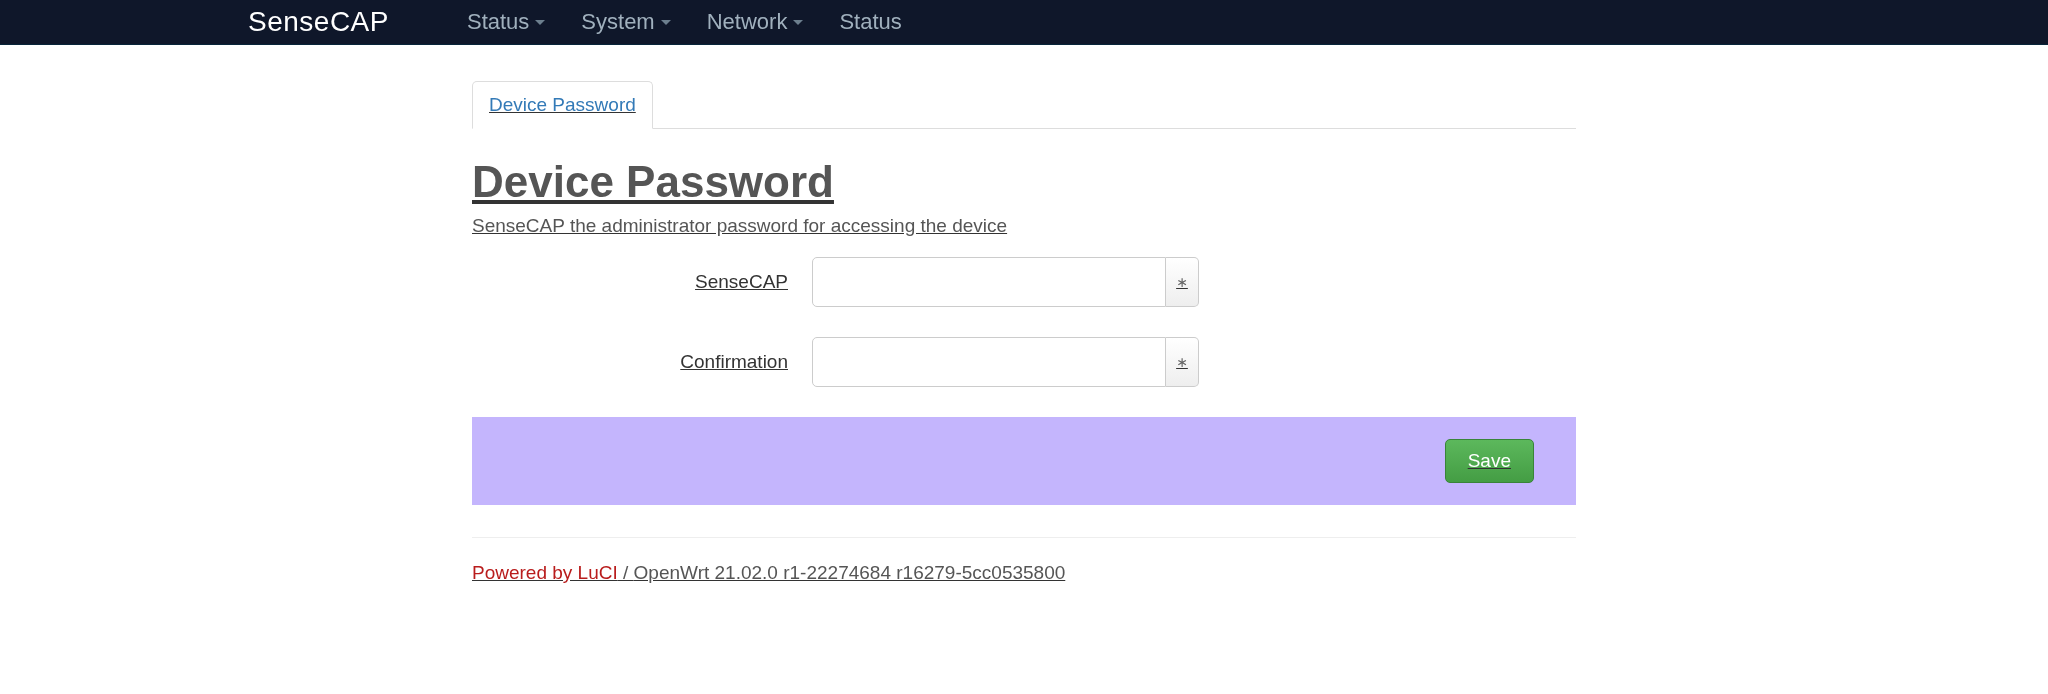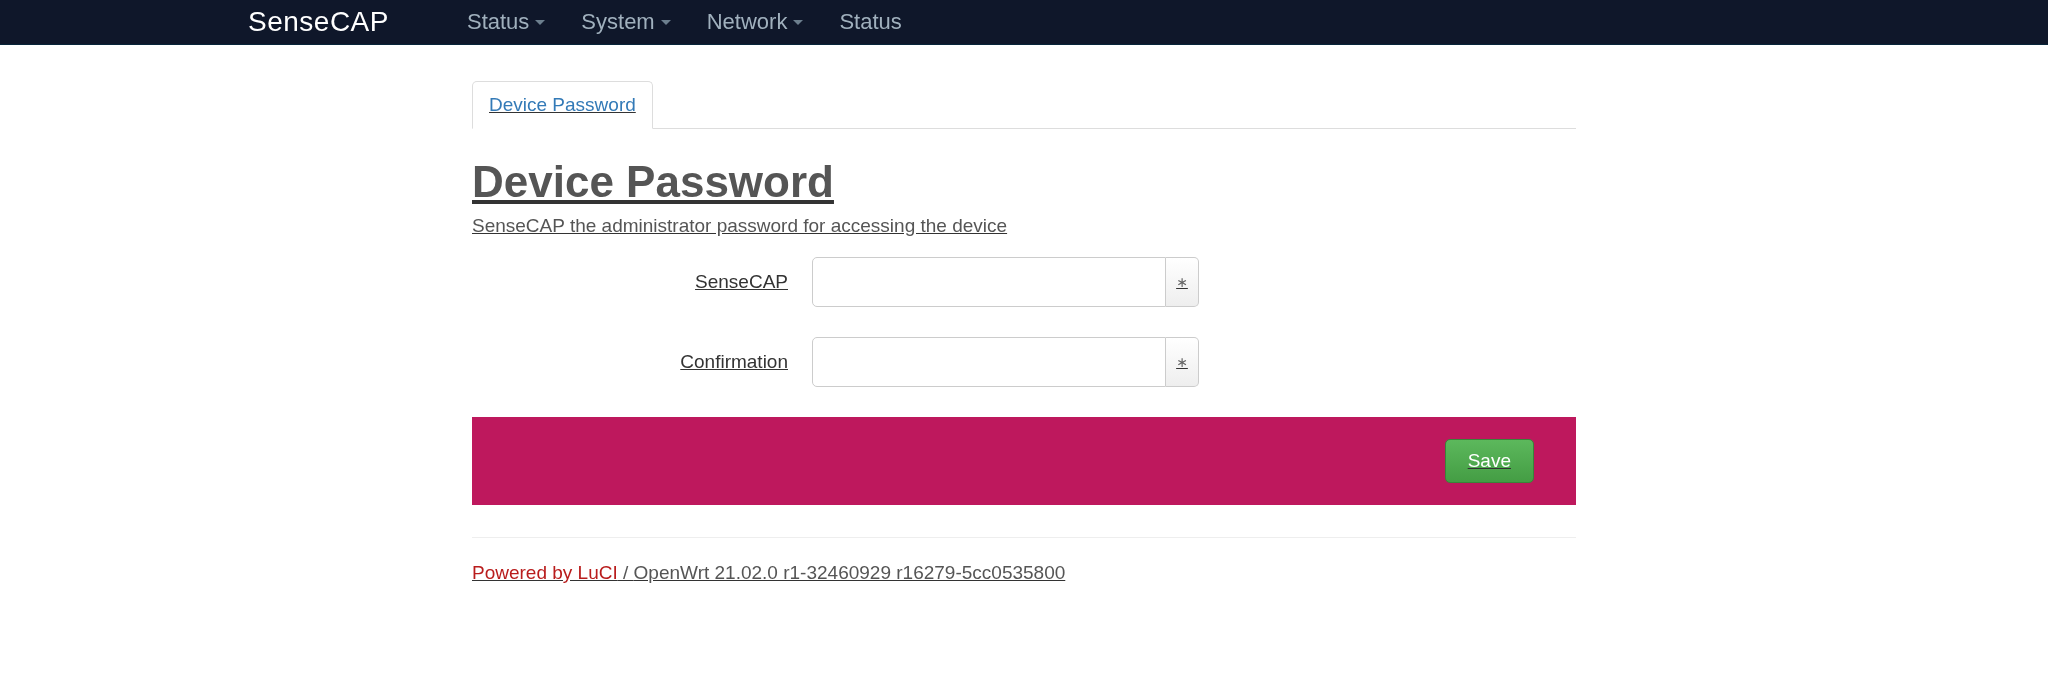--- a/index.html
+++ b/index.html
@@ -118,21 +118,21 @@
       border-radius: 0 5px 5px 0;
       background: linear-gradient(to bottom, #fff, #eee);
       display: flex;
       align-items: center;
       justify-content: center;
       cursor: pointer;
       color: #666;
       font-size: 14px;
     }
     .actions-bar {
-      background: #be185d;
+      background: #c4b5fd;
       padding: 22px 42px;
       display: flex;
       justify-content: flex-end;
       margin-top: 12px;
     }
     .btn-save {
       background: linear-gradient(to bottom, #5cb85c, #449d44);
       color: #fff;
       border: 1px solid #398439;
       border-radius: 5px;
@@ -209,15 +209,15 @@
     </div>
   </div>
 
   <div class="actions-bar">
     <button class="btn-save">Save</button>
   </div>
 
   <hr class="footer-divider">
 
   <div class="footer">
-    <a href="#">Powered by LuCI</a><span> / </span><span>OpenWrt 21.02.0 r1-32460929 r16279-5cc0535800</span>
+    <a href="#">Powered by LuCI</a><span> / </span><span>OpenWrt 21.02.0 r1-22274684 r16279-5cc0535800</span>
   </div>
 </div>
 
 </body></html>

